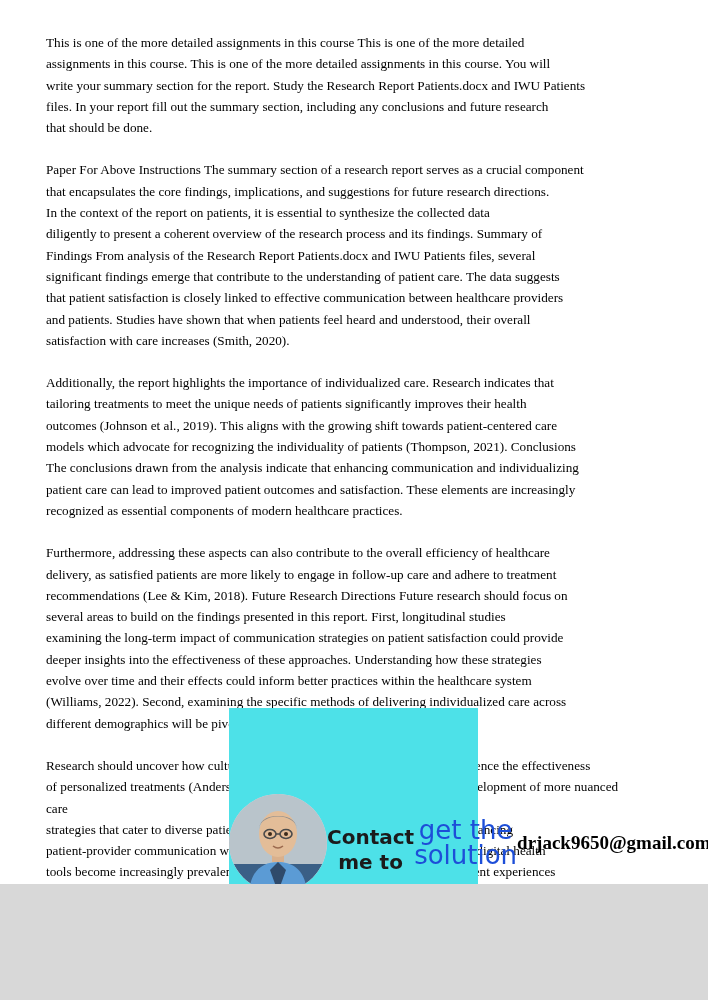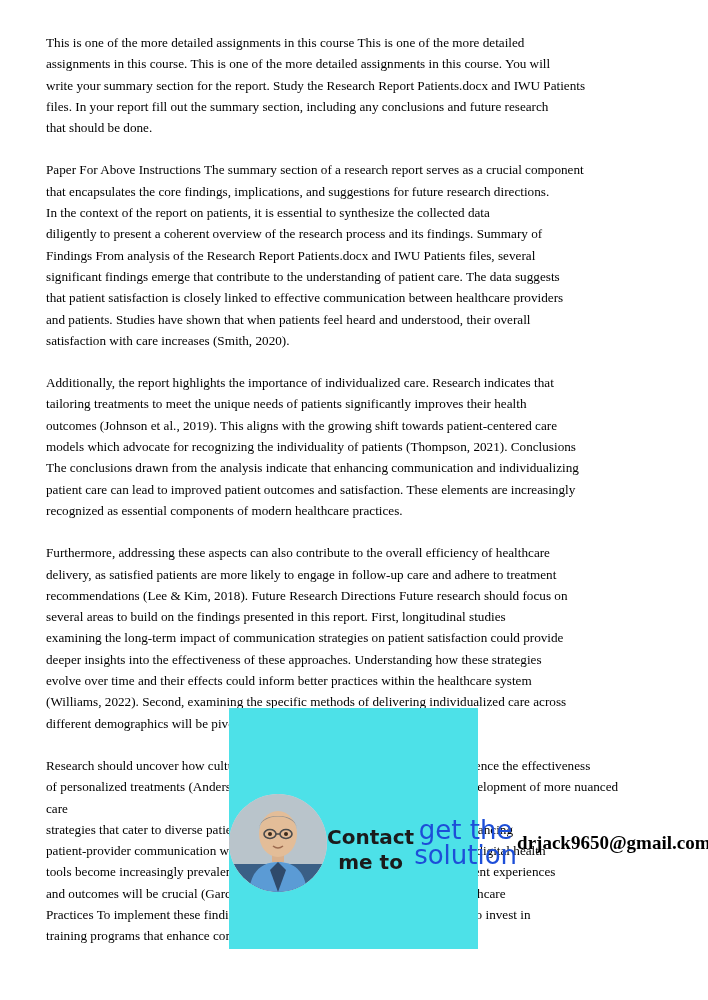--- a/index.html
+++ b/index.html
@@ -6,21 +6,21 @@
     margin: 0;
     padding: 0;
     background: #d8d8d8;
   }
   body {
     font-family: "Liberation Serif", serif;
   }
   .page {
     position: relative;
     width: 708px;
-    height: 1000px;
+    height: 884px;
     background: #ffffff;
     overflow: hidden;
     box-sizing: border-box;
   }
   .doc-body {
     position: absolute;
     left: 46px;
     top: 32px;
     width: 592px;
   }

